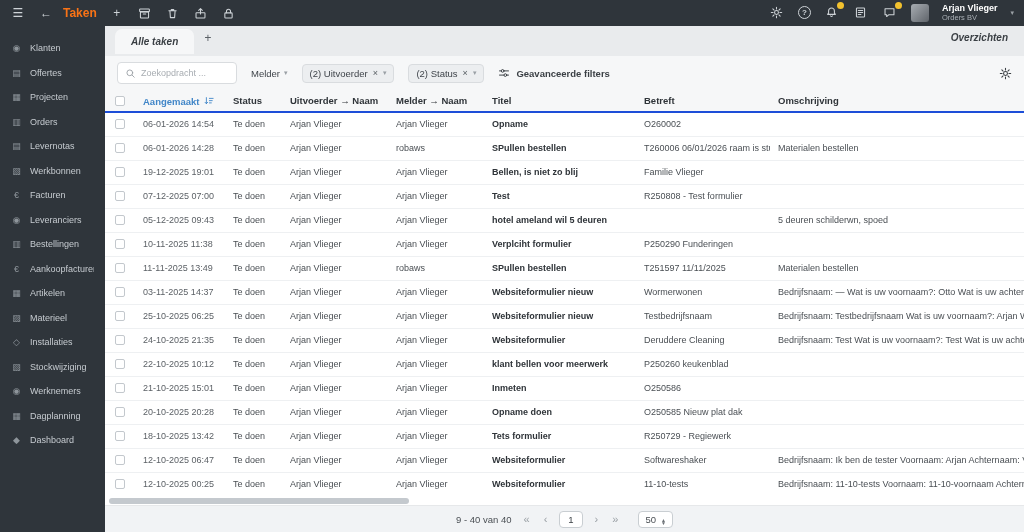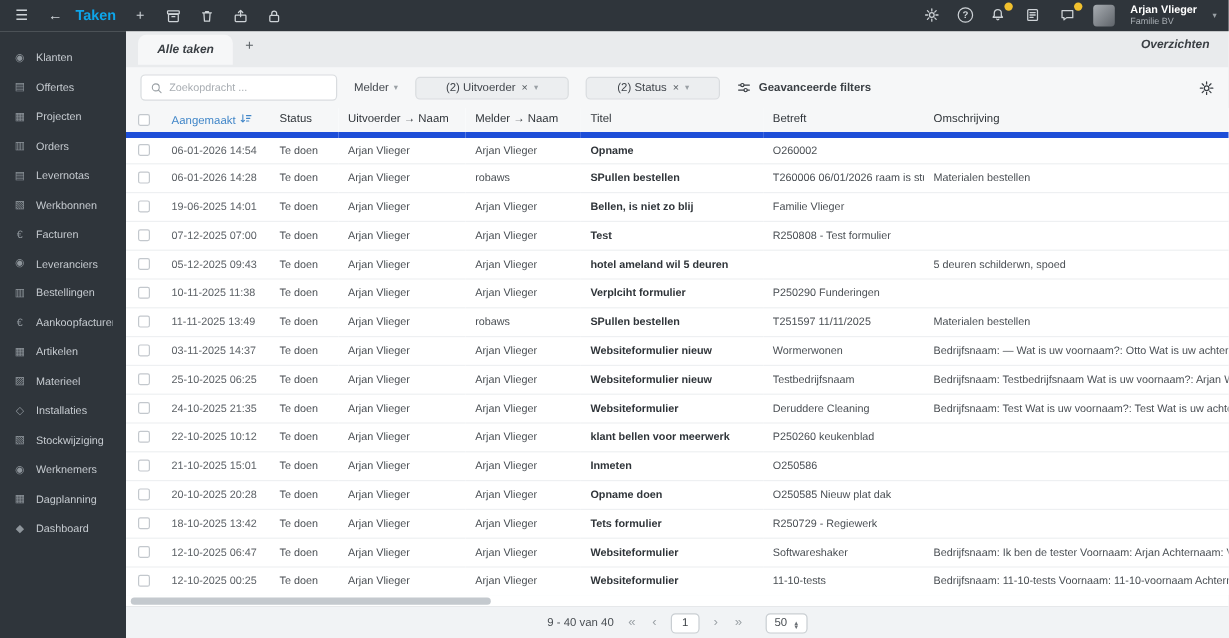--- a/index.html
+++ b/index.html
@@ -4,21 +4,21 @@
 <style>
   * { margin:0; padding:0; box-sizing:border-box; }
   html,body { width:1024px; height:532px; overflow:hidden; }
   body { font-family:"Liberation Sans","DejaVu Sans",sans-serif; background:#e9ebed; color:#3a3f44; }
   .app { width:1024px; height:532px; display:flex; flex-direction:column; }
 
   
   .topbar { flex:0 0 26px; background:#2f353b; color:#dfe3e6; display:flex; align-items:center; padding:0 10px; gap:12px; }
   .tb-icon { display:inline-flex; align-items:center; justify-content:center; width:16px; height:16px; font-size:12px; color:#ced3d7; cursor:pointer; }
   .tb-icon svg { display:block; stroke:currentColor; fill:none; stroke-width:1.3; stroke-linecap:round; stroke-linejoin:round; }
-  .tb-title { font-size:12px; font-weight:bold; color:#0ea5e9; margin-left:-3px; }
+  .tb-title { font-size:12px; font-weight:bold; color:#f97316; margin-left:-3px; }
   .tb-right { margin-left:auto; display:flex; align-items:center; gap:13px; }
   .badge-wrap { position:relative; }
   .badge { position:absolute; top:-3px; right:-4px; width:7px; height:7px; border-radius:50%; background:#f2c12e; }
   .help-circle { width:13px; height:13px; border:1.2px solid #ced3d7; border-radius:50%; font-size:8px; font-weight:bold; display:flex; align-items:center; justify-content:center; color:#ced3d7; cursor:pointer; }
   .avatar { width:18px; height:18px; border-radius:3px; background:linear-gradient(135deg,#a8adb2,#5f646a); flex:0 0 18px; cursor:pointer; }
   .user-info { display:flex; flex-direction:column; line-height:1.1; cursor:pointer; }
   .user-name { font-size:9px; font-weight:bold; color:#fff; white-space:nowrap; }
   .user-company { font-size:7.5px; color:#a9afb5; white-space:nowrap; }
   .chev { font-size:7px; color:#9aa0a5; }
 
@@ -33,37 +33,37 @@
 
   
   .tabbar { flex:0 0 30px; display:flex; align-items:center; padding:0 16px 0 10px;font-style:italic; }
   .tab { background:#f6f7f8; border-radius:7px 7px 0 0; padding:7px 16px; font-size:10px; font-weight:bold; color:#3a3f44; cursor:pointer; }
   .tab-add { font-size:12px; color:#5b6166; padding:0 10px 6px; cursor:pointer; }
   .overzichten { margin-left:auto; font-size:10px; font-weight:bold; color:#3a3f44; padding-bottom:8px; cursor:pointer; }
 
   
   .card { flex:1; min-height:0; background:#f6f7f8; display:flex; flex-direction:column; }
   .filterbar { flex:0 0 34px; display:flex; align-items:center; gap:14px; padding:0 12px; }
-  .searchbox { display:flex; align-items:center; gap:5px; width:164px; height:22px; background:#fff; border:1px solid #d9dcdf; border-radius:4px; padding:0 7px; }
+  .searchbox { display:flex; align-items:center; gap:5px; width:120px; height:22px; background:#fff; border:1px solid #d9dcdf; border-radius:4px; padding:0 7px; }
   .searchbox svg { stroke:#9aa0a5; fill:none; stroke-width:1.3; stroke-linecap:round; flex:0 0 11px; }
   .searchbox input { border:none; outline:none; width:100%; font-size:9px; font-family:inherit; color:#3a3f44; background:transparent; }
   .searchbox input::placeholder { color:#a8adb2; }
   .drop { display:flex; align-items:center; gap:4px; font-size:9.5px; color:#3f444a; cursor:pointer; }
-  .chip { display:flex; align-items:center; gap:5px; background:#eceef0; border:1px solid #d9dcdf; border-radius:4px; padding:3px 25px; font-size:9.5px; color:#3f444a; cursor:pointer; }
+  .chip { display:flex; align-items:center; gap:5px; background:#eceef0; border:1px solid #d9dcdf; border-radius:4px; padding:3px 7px; font-size:9.5px; color:#3f444a; cursor:pointer; }
   .chip .x { font-size:9px; color:#5b6166; cursor:pointer; }
   .advanced { display:flex; align-items:center; gap:6px; font-size:9.5px; font-weight:bold; color:#3a3f44; cursor:pointer; }
   .advanced svg { stroke:#3a3f44; fill:none; stroke-width:1.3; stroke-linecap:round; }
   .filter-gear { margin-left:auto; cursor:pointer; }
   .filter-gear svg, .gear-svg { stroke:#3a3f44; fill:none; stroke-width:1.3; stroke-linecap:round; display:block; }
   .tb-right .gear-svg { stroke:#ced3d7; }
 
   
   .tablewrap { flex:1; min-height:0; overflow:hidden; background:#fff; }
   table { border-collapse:collapse; table-layout:fixed; width:1105px; }
-  thead th { height:22px; background:#f6f7f8; border-bottom:5px solid #1d4ed8; font-size:9.5px; font-weight:normal; color:#2f3439; text-align:left; padding:0 8px; white-space:nowrap; overflow:hidden; }
+  thead th { height:22px; background:#f6f7f8; border-bottom:2px solid #1d4ed8; font-size:9.5px; font-weight:bold; color:#2f3439; text-align:left; padding:0 8px; white-space:nowrap; overflow:hidden; }
   th.h-aangemaakt { color:#4186c8; }
   th.h-aangemaakt svg { vertical-align:-2px; margin-left:3px; stroke:#4186c8; fill:none; stroke-width:1.2; stroke-linecap:round; stroke-linejoin:round; }
   tbody td { height:24px; border-bottom:1px solid #eef0f2; font-size:9px; color:#4a4f54; padding:0 8px; white-space:nowrap; overflow:hidden; background:#fff; }
   td.c-titel { font-weight:bold; color:#2f3439; }
   td.c-date { color:#5c6166; }
   .checkbox { width:10px; height:10px; border:1px solid #c3c8cd; border-radius:2px; background:#fff; margin:0 auto; cursor:pointer; }
 
   
   .hscroll { flex:0 0 10px; background:#fff; display:flex; align-items:center; padding:0 4px; border-bottom:1px solid #e6e8ea; }
   .hthumb { width:300px; height:6px; border-radius:3px; background:#c4c9ce; cursor:pointer; }
@@ -132,21 +132,21 @@
       </span>
       <span class="tb-icon badge-wrap">
         <svg width="13" height="13" viewBox="0 0 16 16">
             <path d="M2.5 3.5h11v7.2h-6.2L4.5 13v-2.3h-2z"></path>
           </svg>
         <span class="badge"></span>
       </span>
       <span class="avatar"></span>
       <span class="user-info">
         <span class="user-name">Arjan Vlieger</span>
-        <span class="user-company">Familie BV</span>
+        <span class="user-company">Orders BV</span>
       </span>
       <span class="chev">▾</span>
     </div>
   </header>
 
   <div class="shell">
 
     <nav class="sidebar">
         <div class="sidebar-item">
     <span class="glyph">◉</span>
@@ -317,21 +317,21 @@
     <td>Arjan Vlieger</td>
     <td>robaws</td>
     <td class="c-titel">SPullen bestellen</td>
     <td>T260006 06/01/2026 raam is stuk</td>
     <td>Materialen bestellen</td>
   </tr>
                 <tr>
     <td>
                     <div class="checkbox"></div>
                   </td>
-    <td class="c-date">19-06-2025 14:01</td>
+    <td class="c-date">19-12-2025 19:01</td>
     <td>Te doen</td>
     <td>Arjan Vlieger</td>
     <td>Arjan Vlieger</td>
     <td class="c-titel">Bellen, is niet zo blij</td>
     <td>Familie Vlieger</td>
     <td></td>
   </tr>
                 <tr>
     <td>
                     <div class="checkbox"></div>

